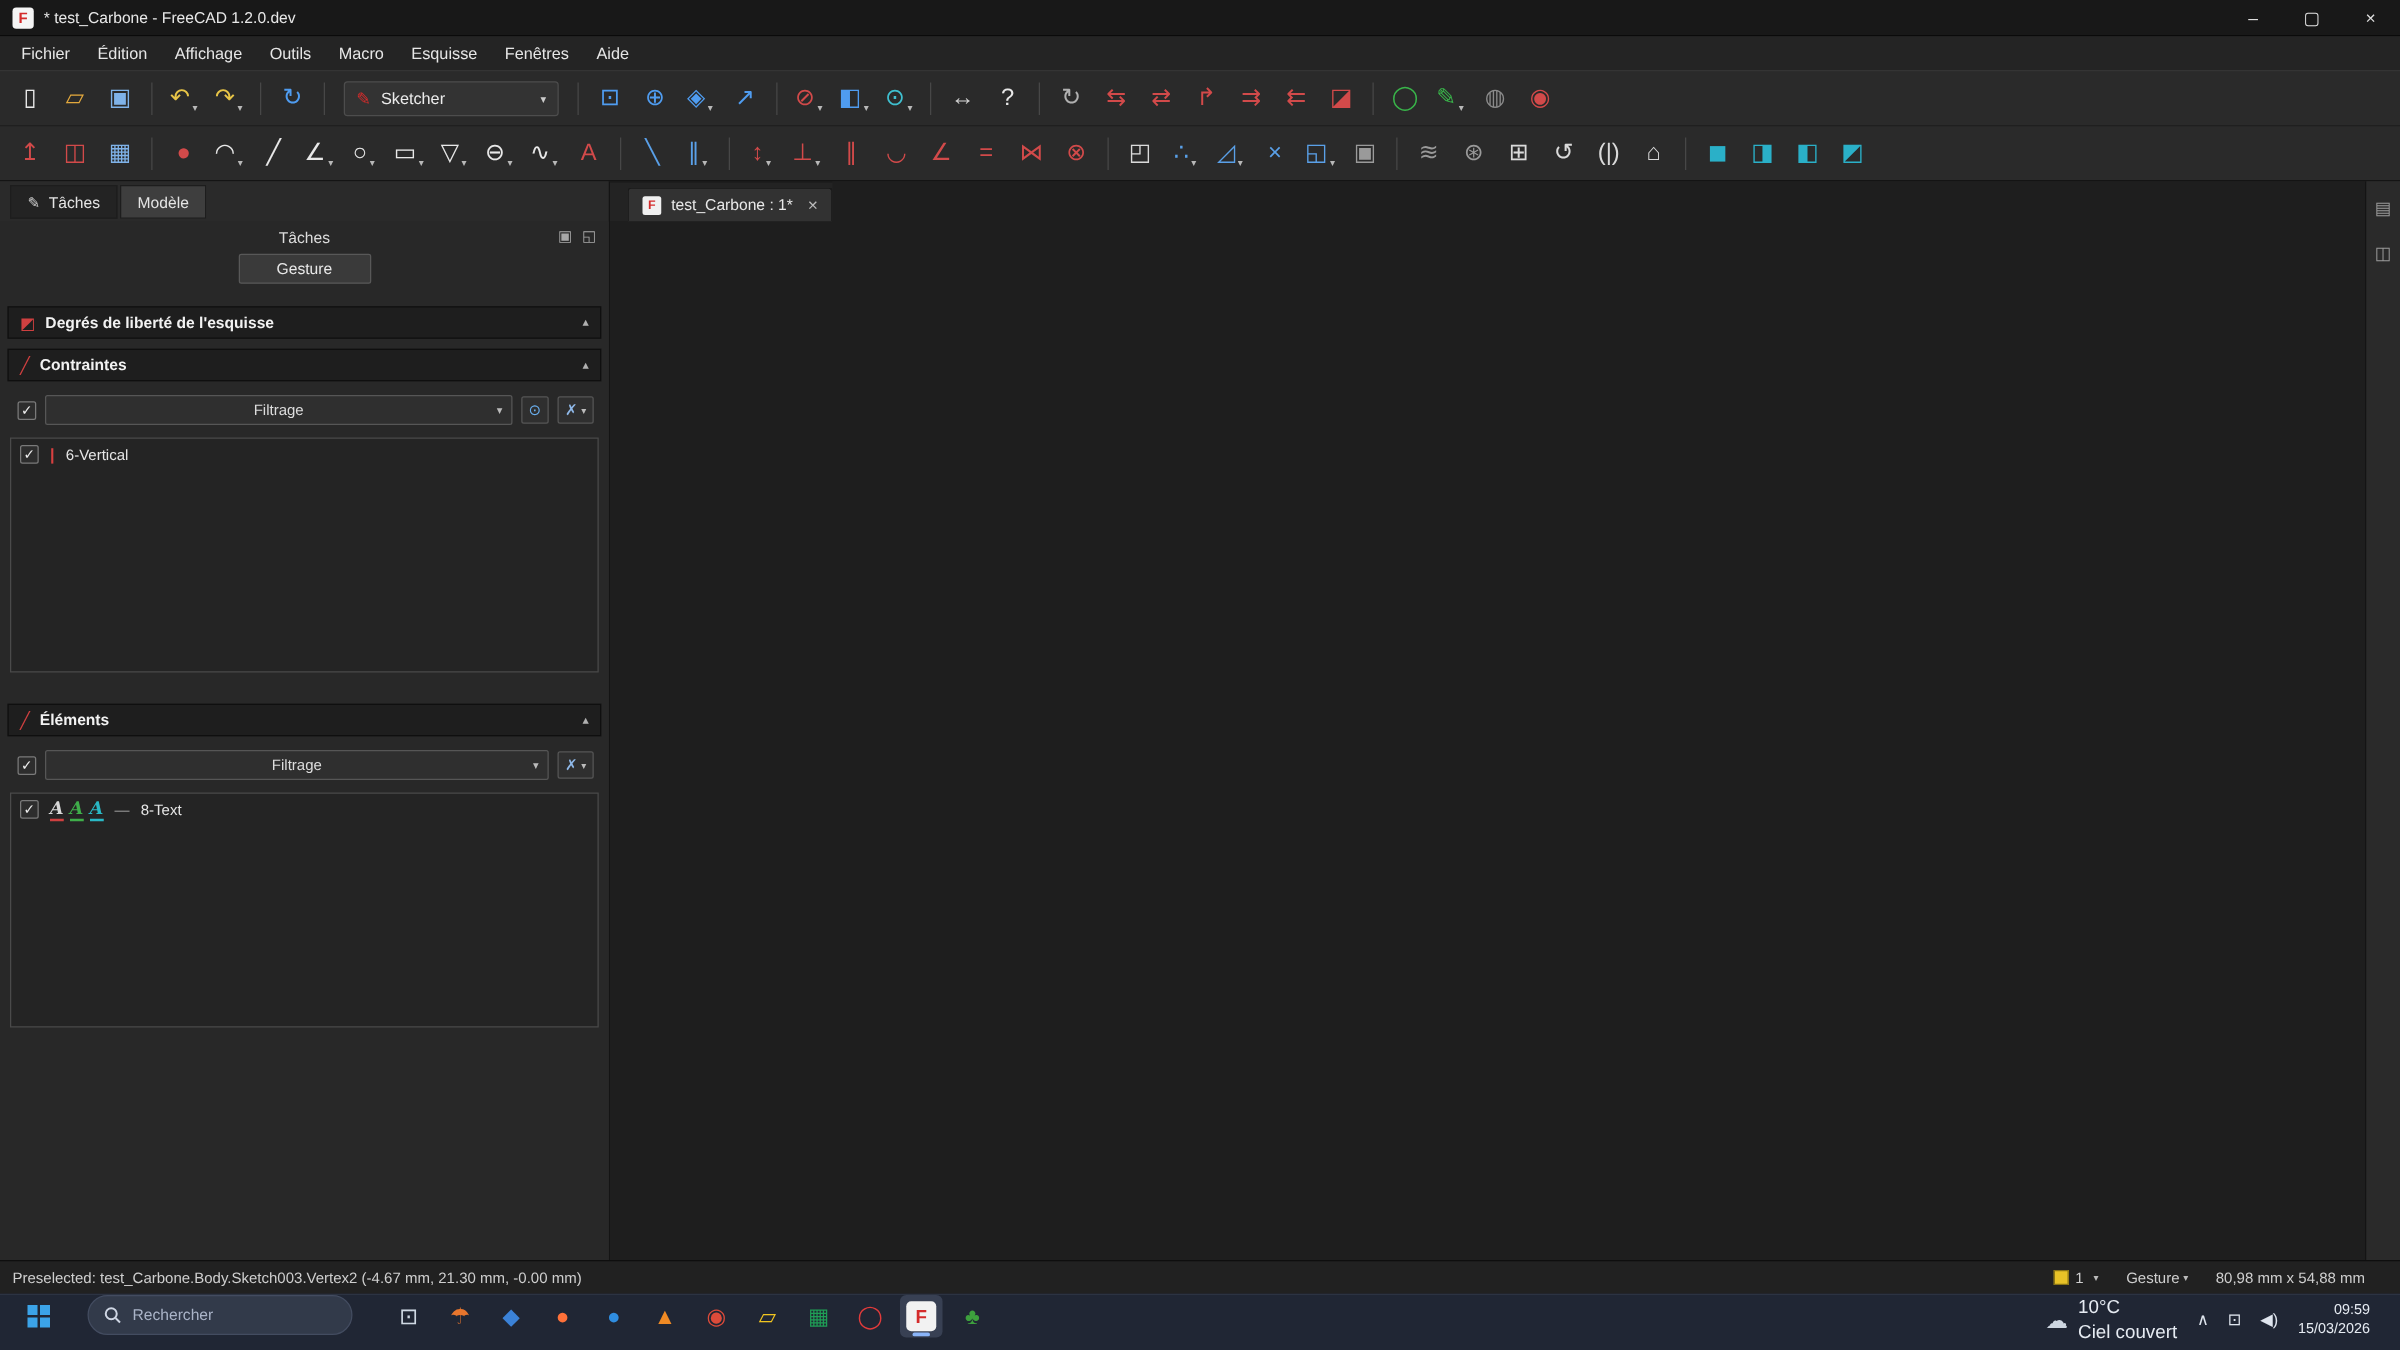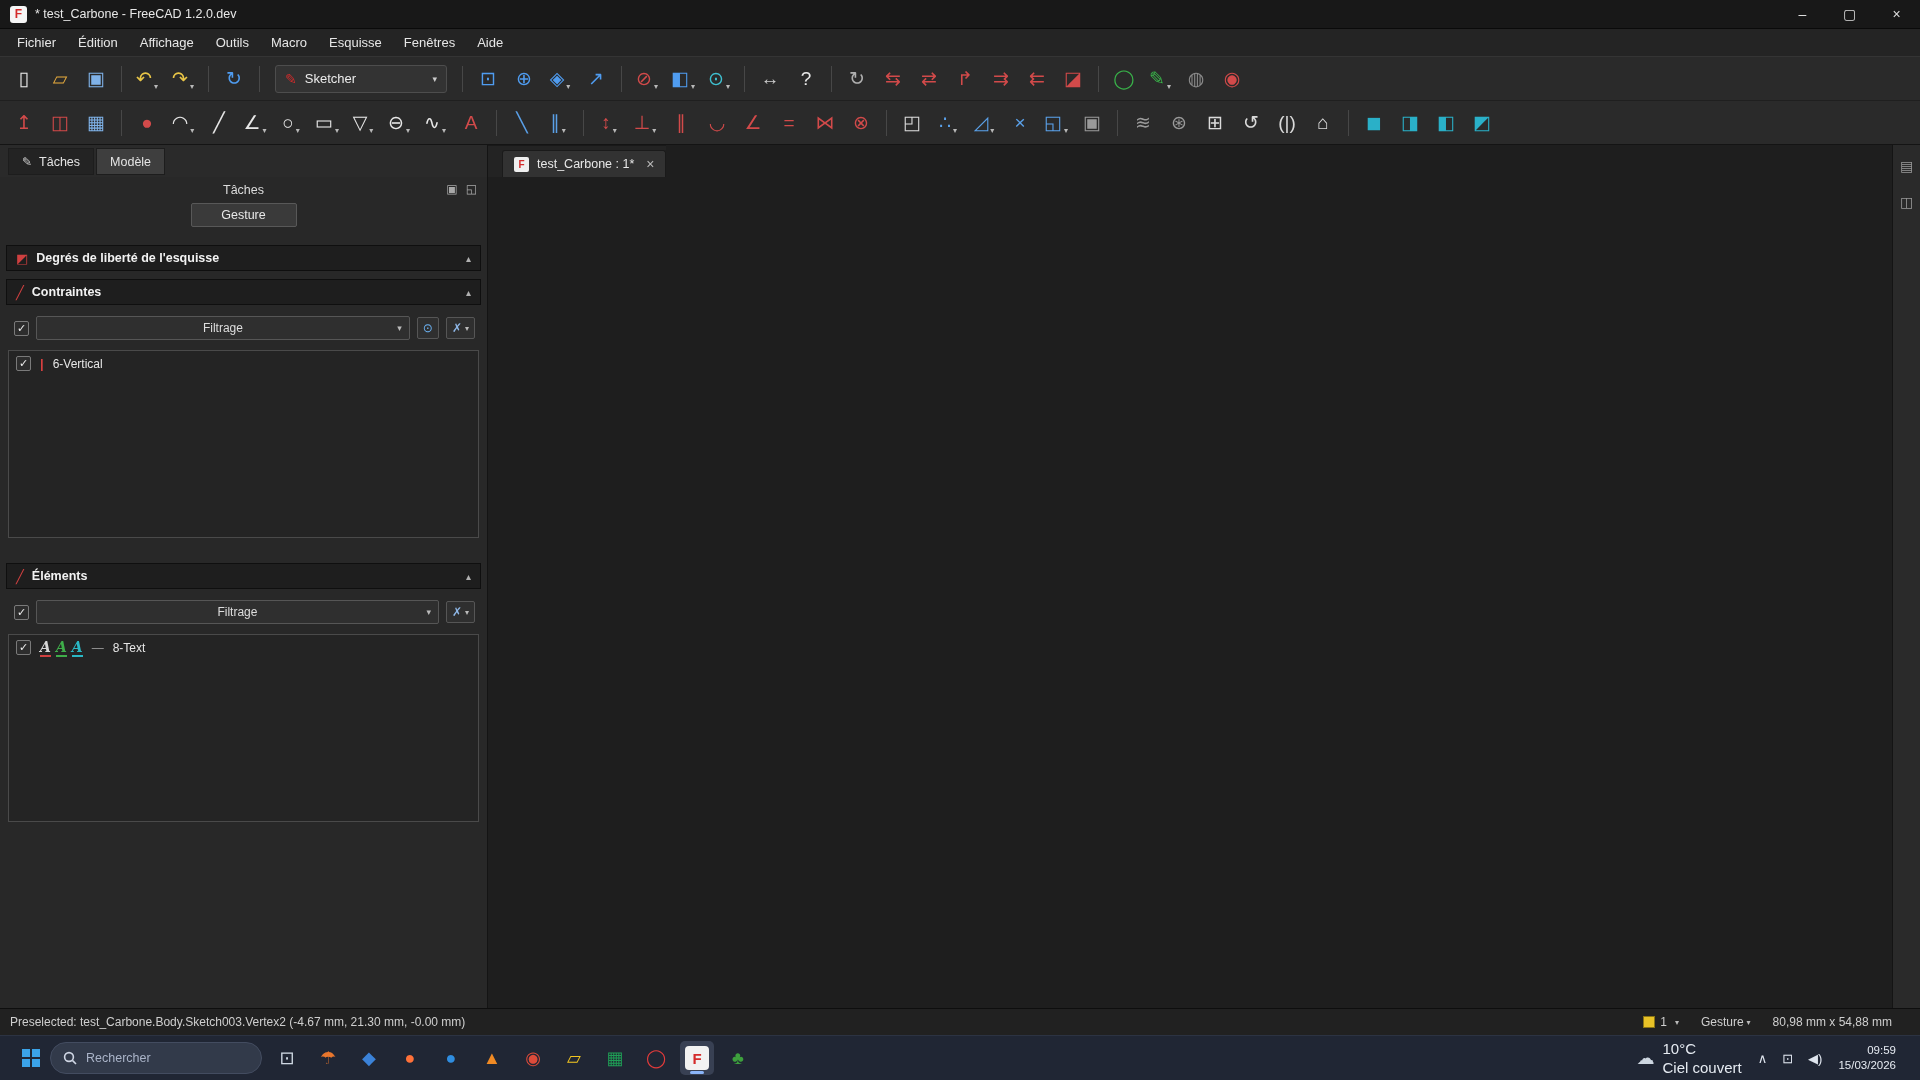--- a/index.html
+++ b/index.html
@@ -80,21 +80,21 @@
 
   
   .statusbar { position:absolute; top:1008px; left:0; right:0; height:27px; background:#212121; border-top:1px solid #0e0e0e; display:flex; align-items:center; padding:0 10px; font-size:12px; color:#cfcfcf; }
   .sb-right { margin-left:auto; display:flex; align-items:center; gap:22px; padding-right:18px; }
   .layer-chip { display:flex; align-items:center; gap:5px; }
   .layer-sq { width:12px; height:12px; background:#e8c227; border:1px solid #8a7415; display:inline-block; }
   .sb-dd { font-size:8px; color:#bbbbbb; margin-left:3px; }
   .sb-item { display:flex; align-items:center; }
 
   
-  .taskbar { position:absolute; top:1035px; left:0; right:0; height:45px; background:#202634; border-top:1px solid #2c3342; display:flex; align-items:center; padding:0 14px; gap:2px; }
+  .taskbar { position:absolute; top:1035px; left:0; right:0; height:45px; background:#202634; border-top:1px solid #2c3342; display:flex; align-items:flex-start; padding:0 14px; gap:22px; }
   .start { width:34px; height:34px; display:flex; align-items:center; justify-content:center; border-radius:5px; }
   .winlogo { display:grid; grid-template-columns:8px 8px; grid-template-rows:8px 8px; gap:2px; }
   .winlogo span { background:#3ba3e8; display:block; }
   .search { width:212px; height:32px; border-radius:16px; background:#323a4a; border:1px solid #434c60; display:flex; align-items:center; gap:9px; padding:0 12px; }
   .search input { background:transparent; border:none; outline:none; color:#dde3ee; font-size:12.5px; width:150px; font-family:inherit; }
   .search input::placeholder { color:#aab4c8; }
   .tb-apps { display:flex; gap:7px; margin-left:6px; }
   .tb-app { width:34px; height:34px; border-radius:5px; display:flex; align-items:center; justify-content:center; font-size:18px; position:relative; }
   .tb-app.active { background:#38405380; background:#384053; }
   .tb-app.active::after { content:""; position:absolute; bottom:1px; left:10px; right:10px; height:3px; border-radius:2px; background:#8ab4f8; }

